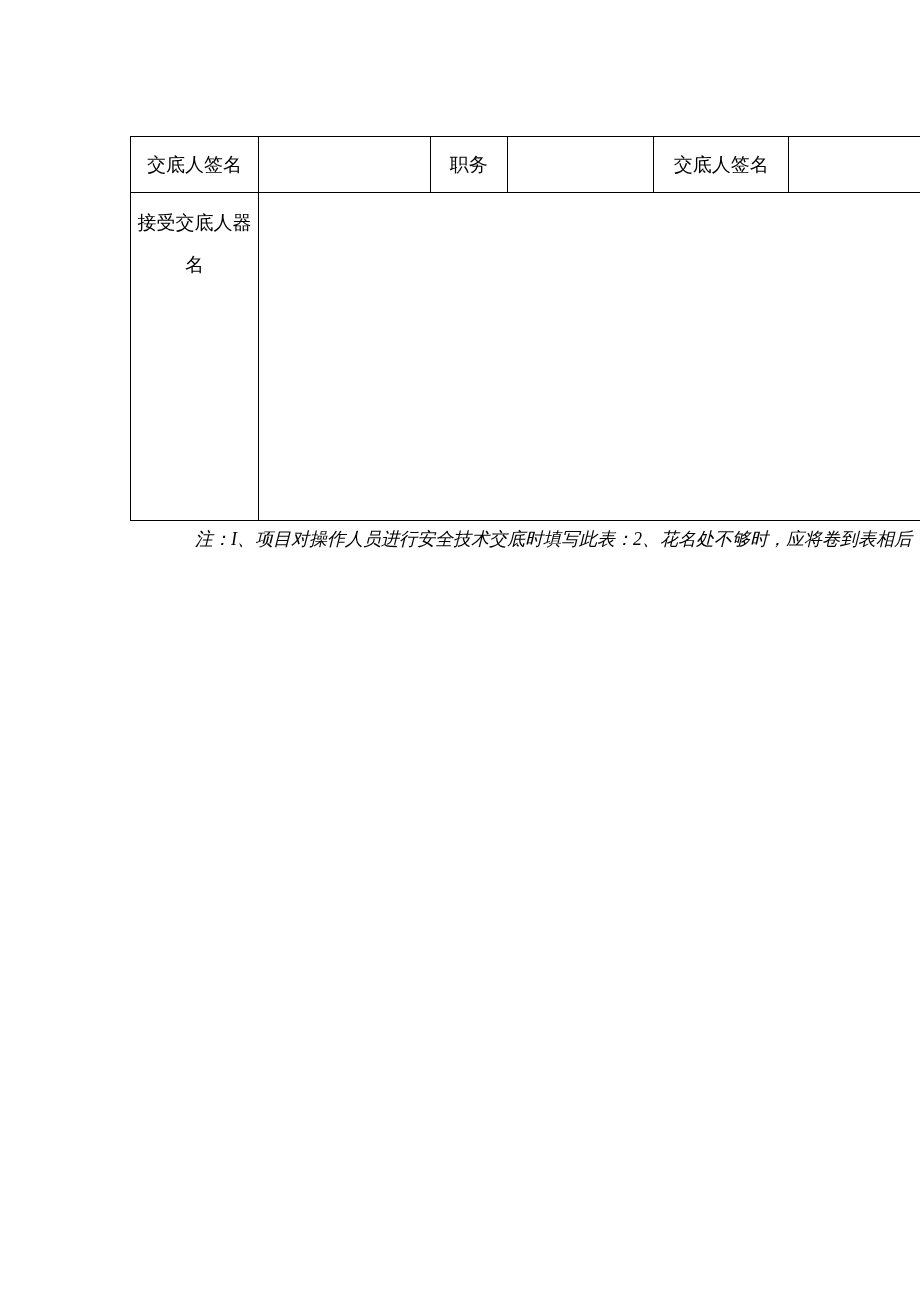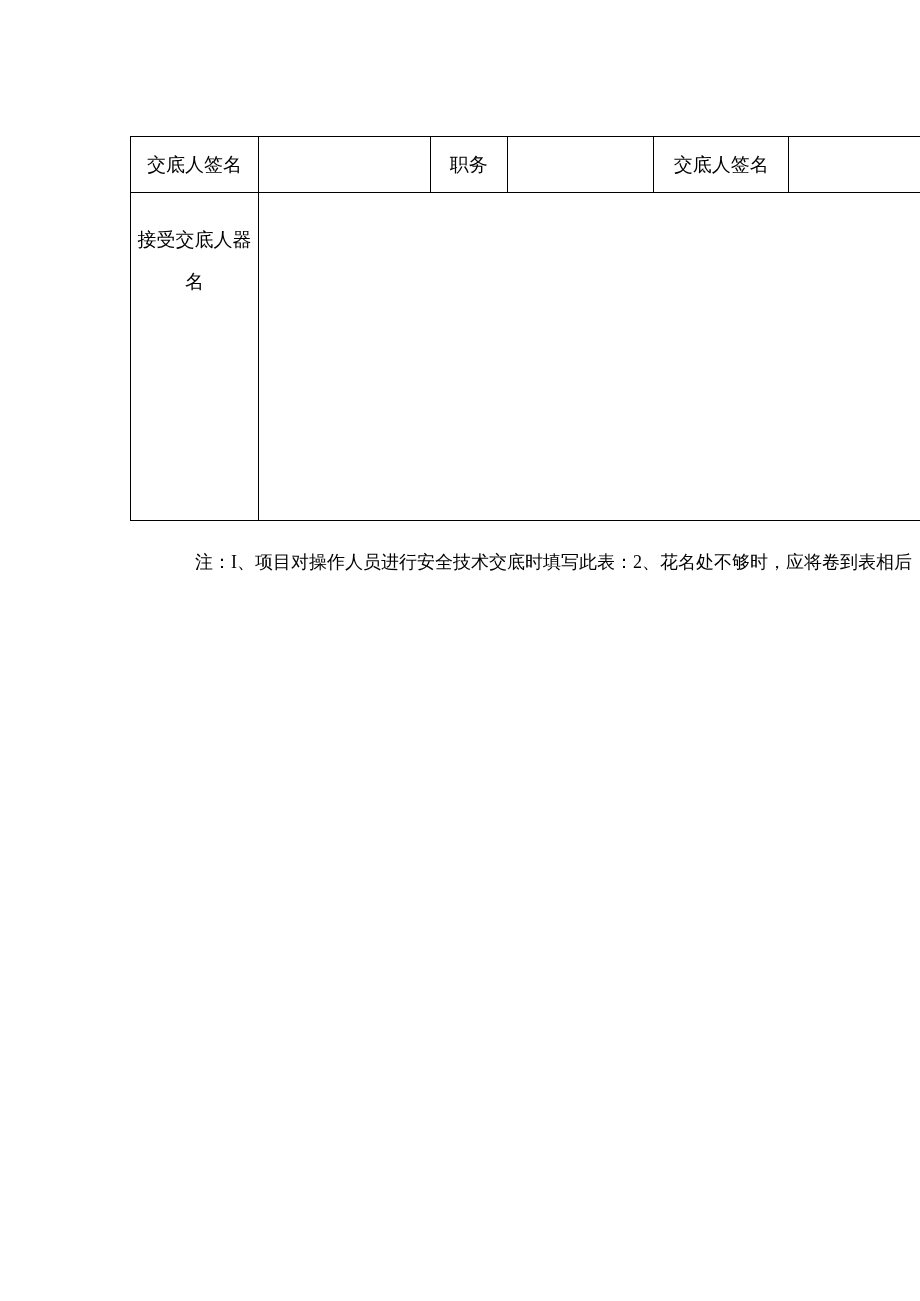--- a/index.html
+++ b/index.html
@@ -53,35 +53,36 @@
     }
     .col-blank3 {
       width: 182px;
     }
     .row2 td {
       vertical-align: top;
     }
     .vertical-label {
       width: 30px;
       text-align: center;
-      padding: 26px 4px;
+      padding: 9px 4px;
       line-height: 2.2;
       font-size: 19px;
     }
     .merged-blank {
       width: 715px;
       height: 328px;
     }
     .note {
       position: absolute;
-      top: 550px;
+      top: 527px;
       left: 195px;
       font-size: 18px;
       color: #000;
       white-space: nowrap;
+      font-style: italic;
     }
   </style>
 </head>
 <body>
 
 <div class="table-container">
   <table>
     <tbody>
         <tr class="row1">
       <td class="col-label1">交底人签名</td>

